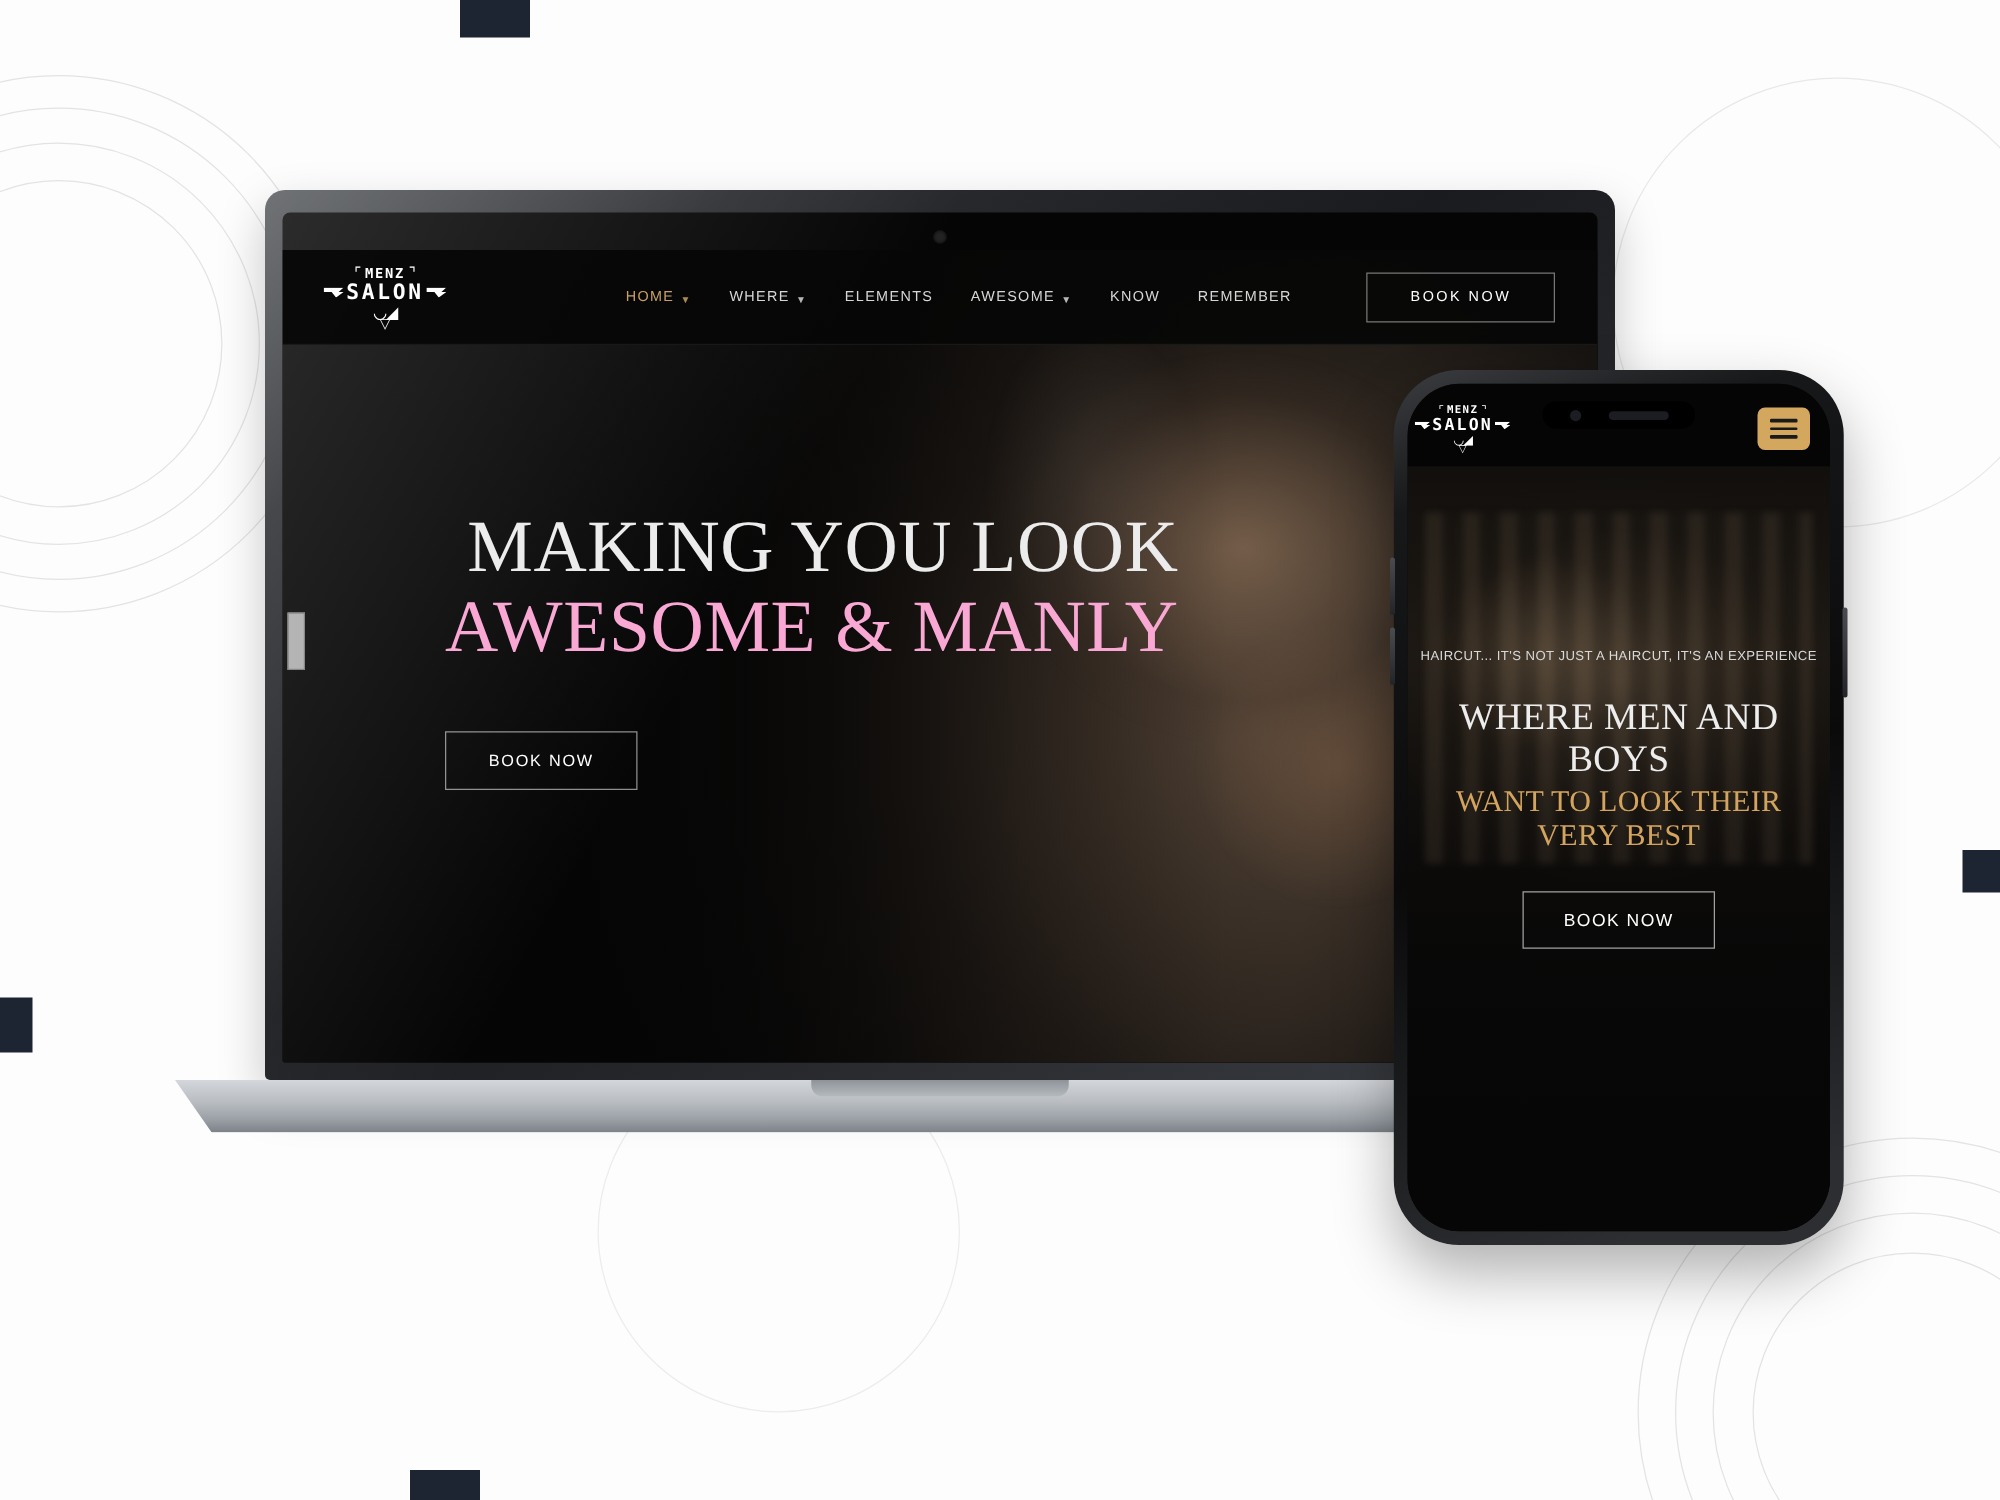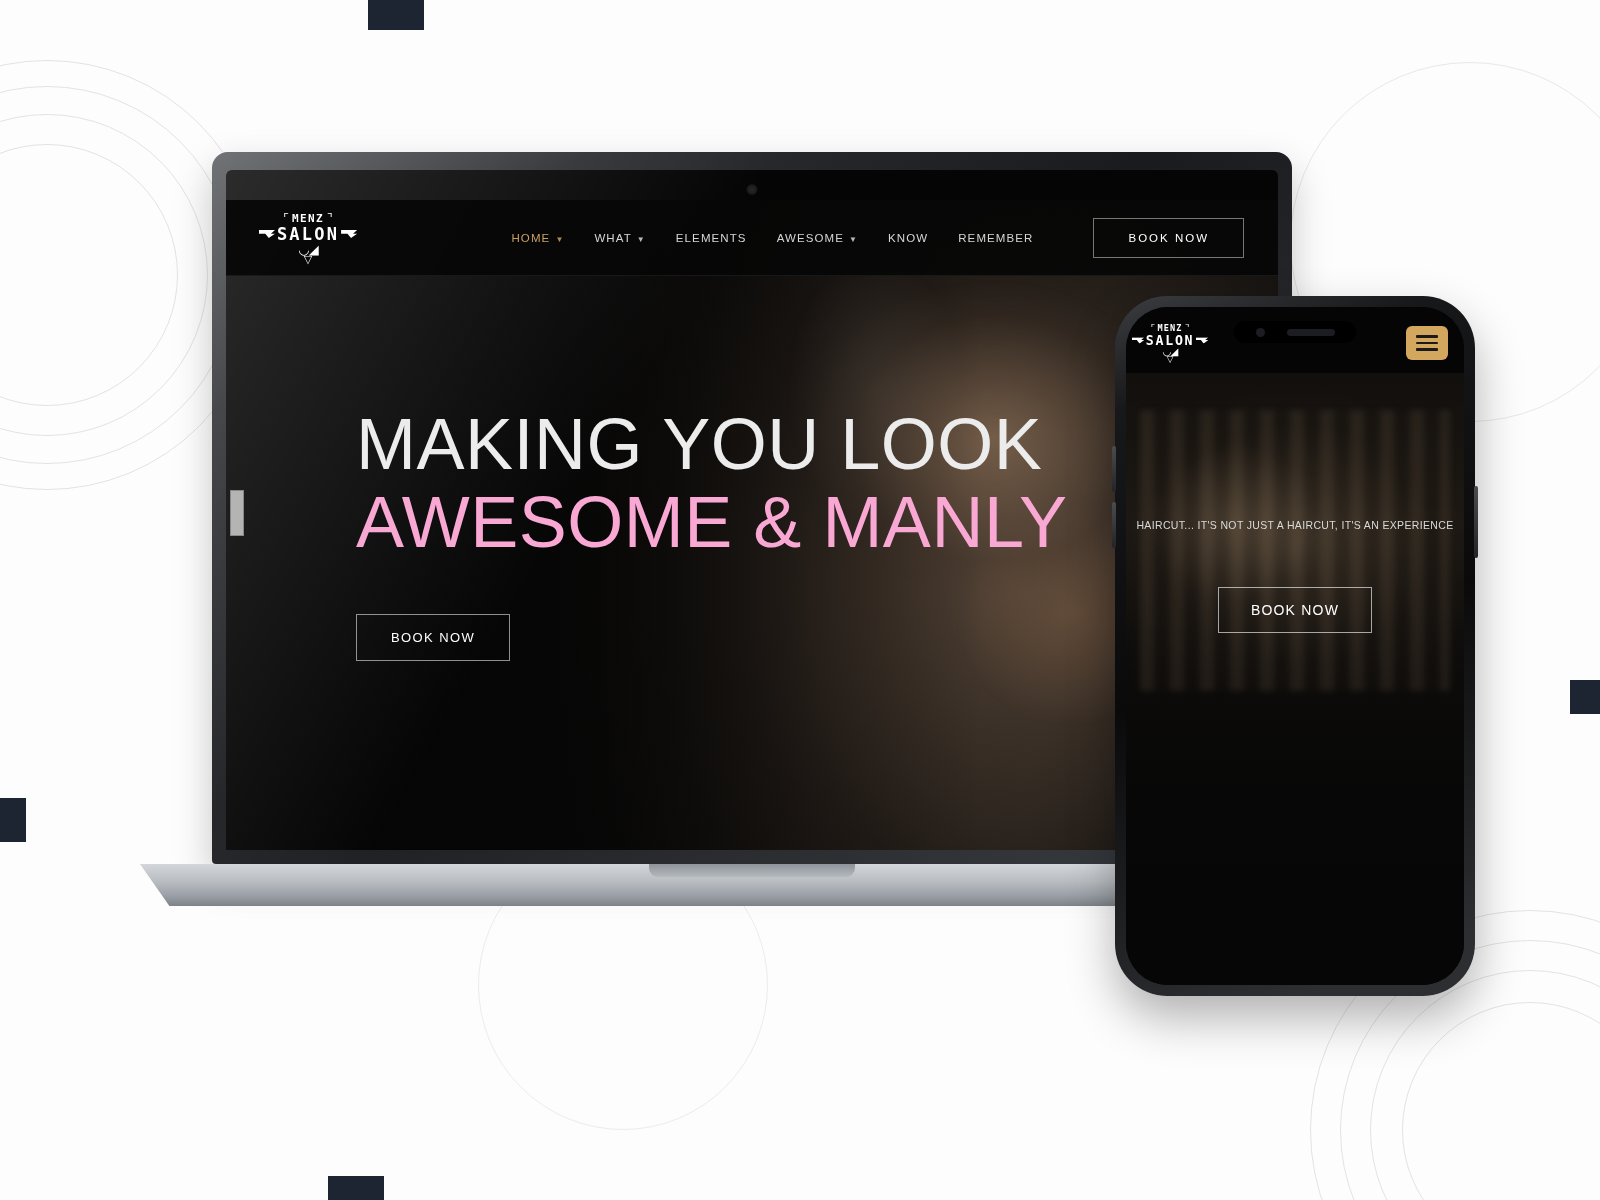--- a/index.html
+++ b/index.html
@@ -134,22 +134,22 @@
     margin-left:30px; border:1px solid rgba(255,255,255,.45);
     color:#fff; font-size:11.5px; letter-spacing:2px;
     padding:13px 34px; background:transparent; cursor:pointer; white-space:nowrap;
   }
 
   .hero-body { position:absolute; left:130px; top:206px; z-index:5; }
   .hero-sub {
     color:#cfcfcf; font-size:15px; letter-spacing:1.3px; margin-bottom:54px;
   }
   .hero-h1 {
-    font-family:Liberation Sans, sans-serif; font-size:72px; line-height:1.08;
-    color:#ececec; letter-spacing:.5px; font-weight:400;
+    font-family:Liberation Serif, serif; font-size:59px; line-height:1.08;
+    color:#ececec; letter-spacing:.5px; font-weight:400;text-align:right;
   }
   .hero-h1 .accent { color:#f9a8d4; display:block; }
   .hero-btn {
     margin-top:52px; display:inline-block;
     border:1px solid rgba(255,255,255,.55); color:#fff;
     font-size:13px; letter-spacing:1.4px; padding:15px 34px;
     background:transparent; cursor:pointer;
   }
 
   .site-scrollbar {
@@ -280,21 +280,21 @@
             <div class="logo-mustache">◡◢</div>
             <div class="logo-chev">▽</div>
           </div>
 
           <nav class="nav-links">
             <div class="nav-item active">
               <span>HOME</span>
               <span class="nav-caret">▼</span>
             </div>
             <div class="nav-item">
-              <span>WHAT</span>
+              <span>WHERE</span>
               <span class="nav-caret">▼</span>
             </div>
             <div class="nav-item">
               <span>ELEMENTS</span>
             </div>
             <div class="nav-item">
               <span>AWESOME</span>
               <span class="nav-caret">▼</span>
             </div>
             <div class="nav-item">
@@ -355,16 +355,20 @@
 
       <button id="phone-menu-button">
         <span></span>
         <span></span>
         <span></span>
       </button>
     </div>
 
     <div class="phone-hero-body">
       <div class="phone-hero-sub">HAIRCUT... IT'S NOT JUST A HAIRCUT, IT'S AN EXPERIENCE</div>
+      <h1 class="phone-hero-h1">
+        <span>WHERE MEN AND BOYS</span>
+        <span class="accent">WANT TO LOOK THEIR VERY BEST</span>
+      </h1>
       <button id="phone-hero-button">BOOK NOW</button>
     </div>
   </div>
 </div>
 
 </body></html>

